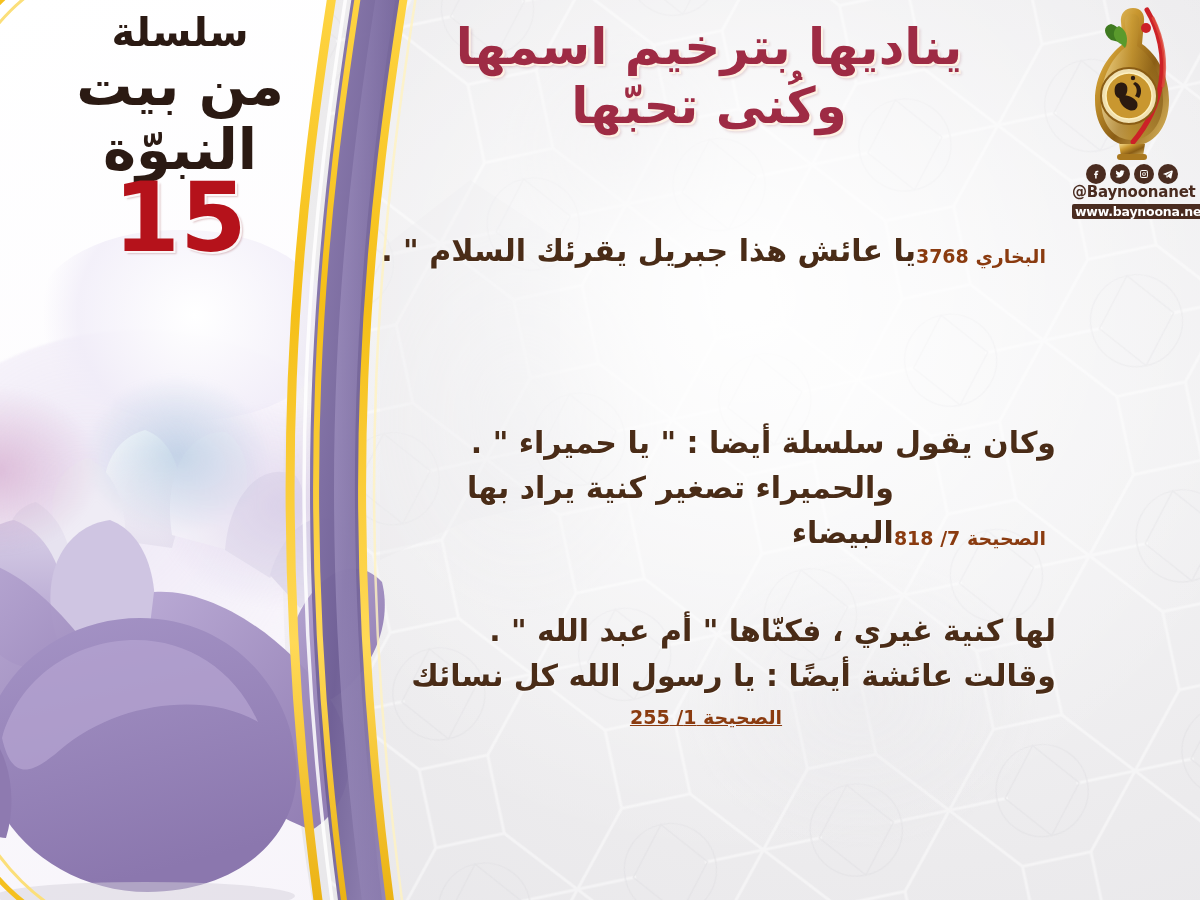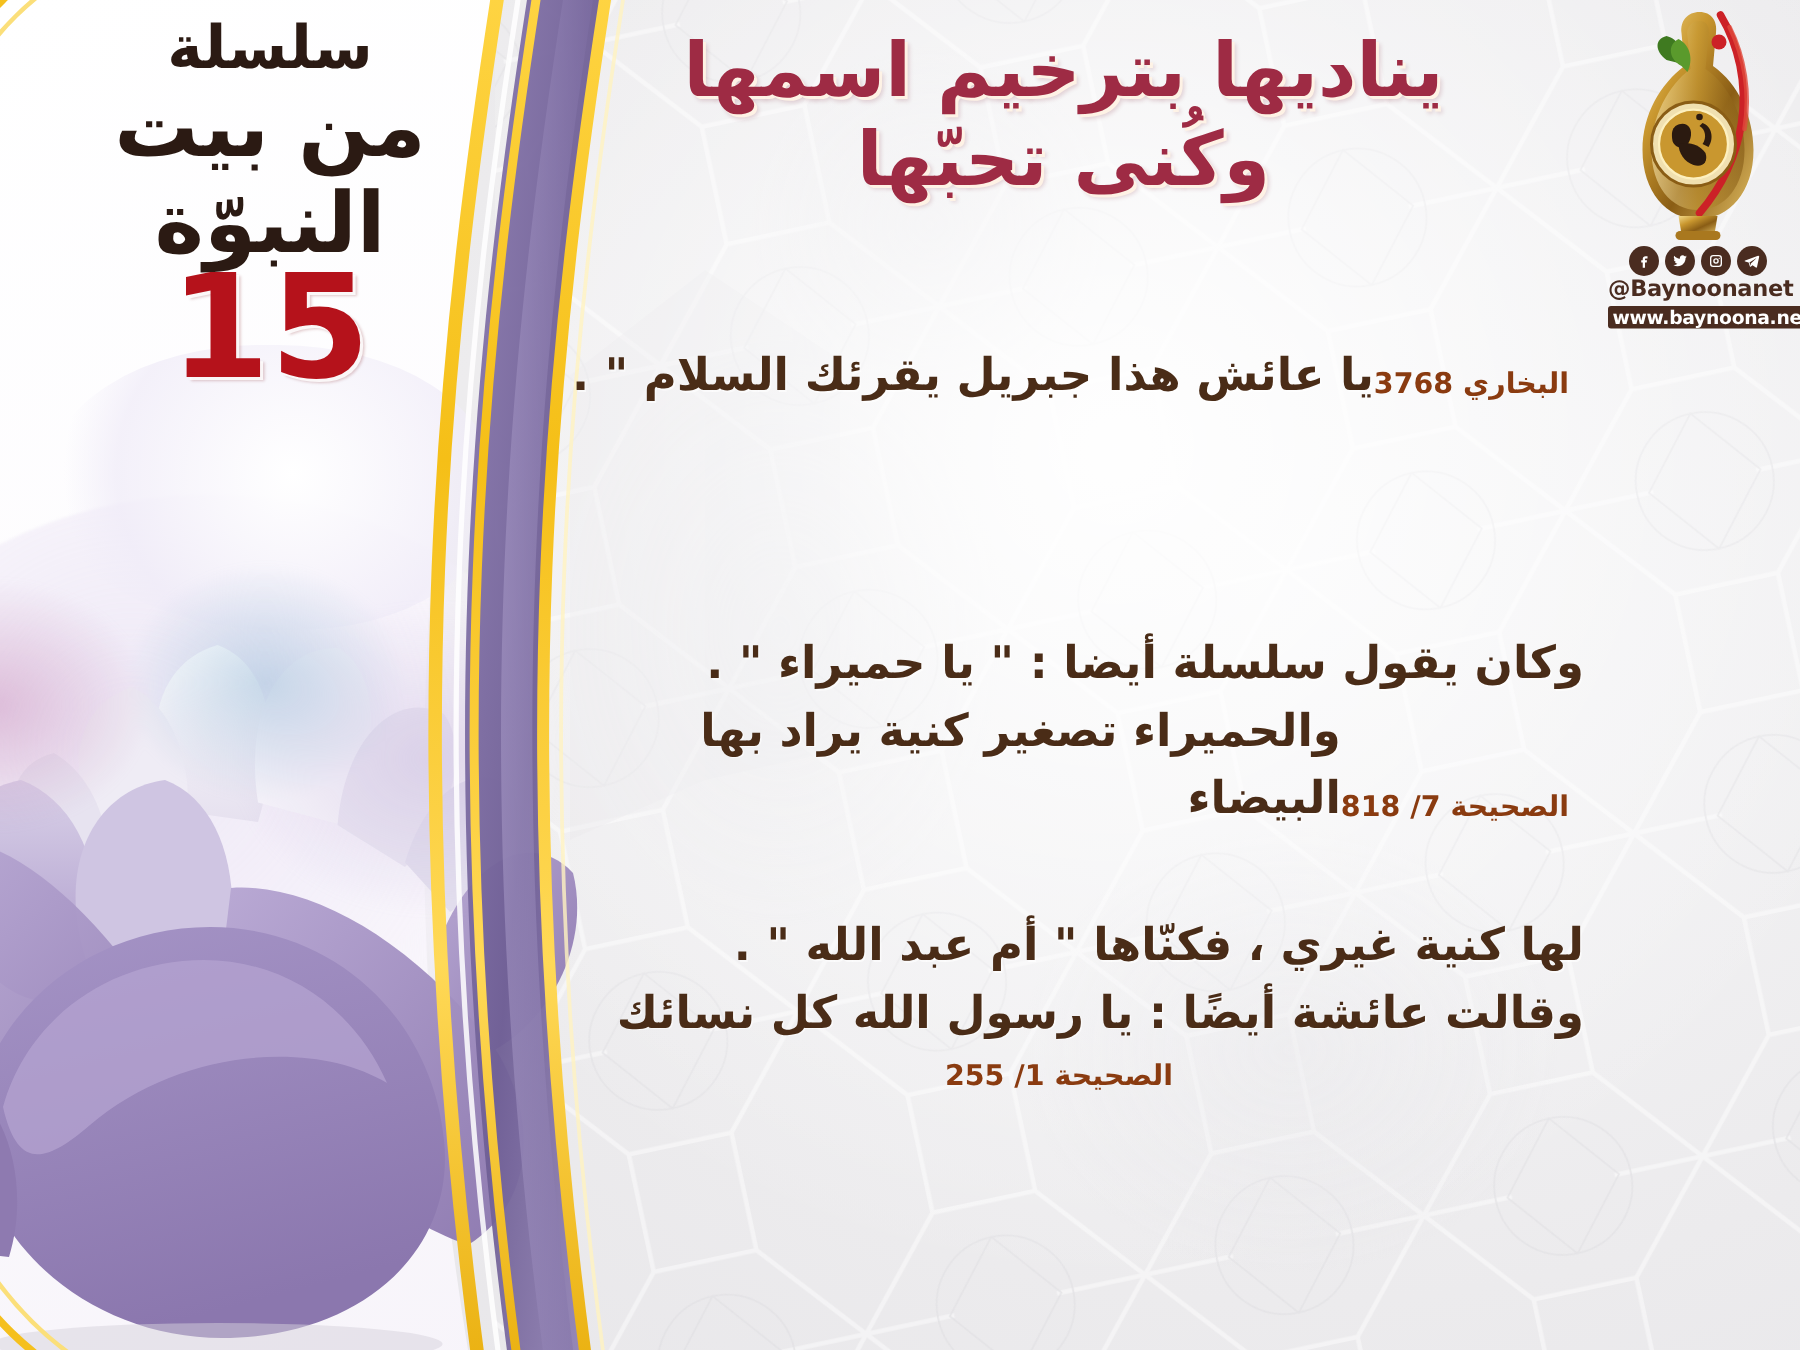--- a/index.html
+++ b/index.html
@@ -377,17 +377,17 @@
       <p class="center">وكان يقول سلسلة أيضا : " يا حميراء " .</p>
       <div class="ref-row">
         <span class="ref">الصحيحة 7/ 818</span>
         <p class="txt center">والحميراء تصغير كنية يراد بها البيضاء</p>
       </div>
     </div>
 
     <div class="block" id="b3">
       <p class="center">لها كنية غيري ، فكنّاها " أم عبد الله " .</p>
       <p class="center">وقالت عائشة أيضًا : يا رسول الله كل نسائك</p>
-      <span class="ref" style="text-align:center;display:block;margin-top:8px;">الصحيحة 1/ 255</span>
+      <span class="ref" style="text-align:center;display:block;margin-top:8px;text-decoration:underline;">الصحيحة 1/ 255</span>
     </div>
 
   </div>
 </div>
 
 </body></html>

